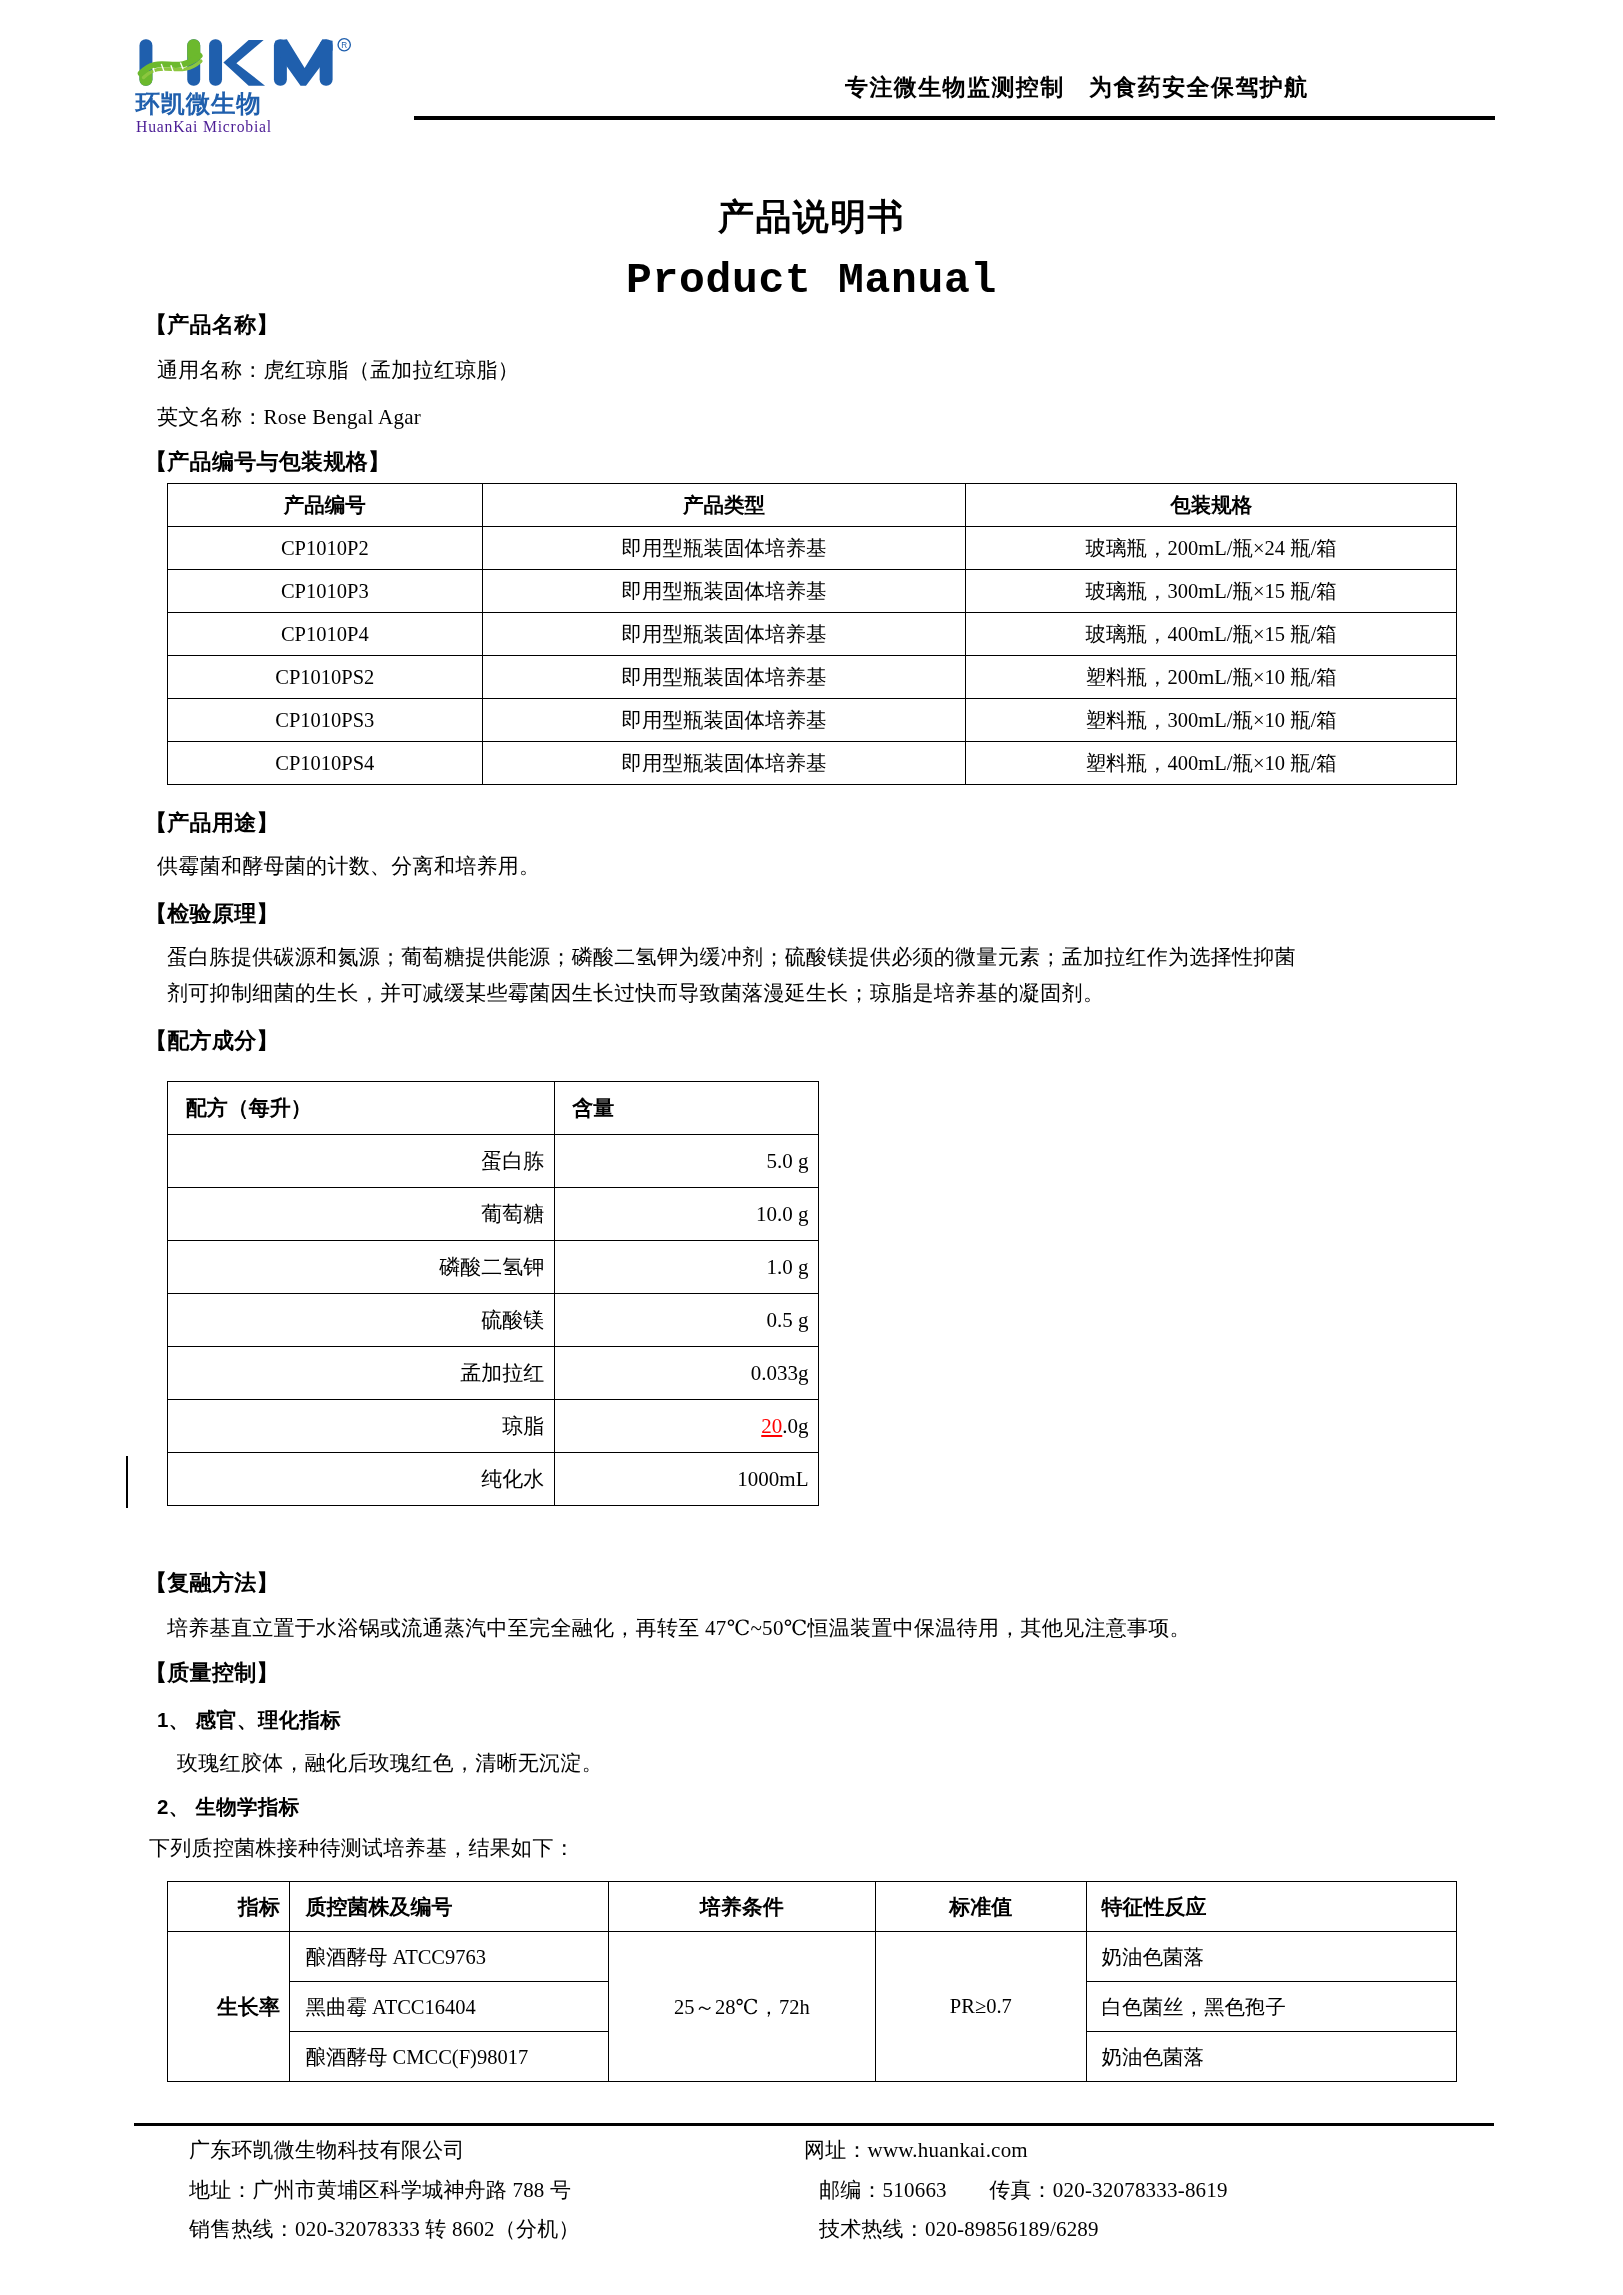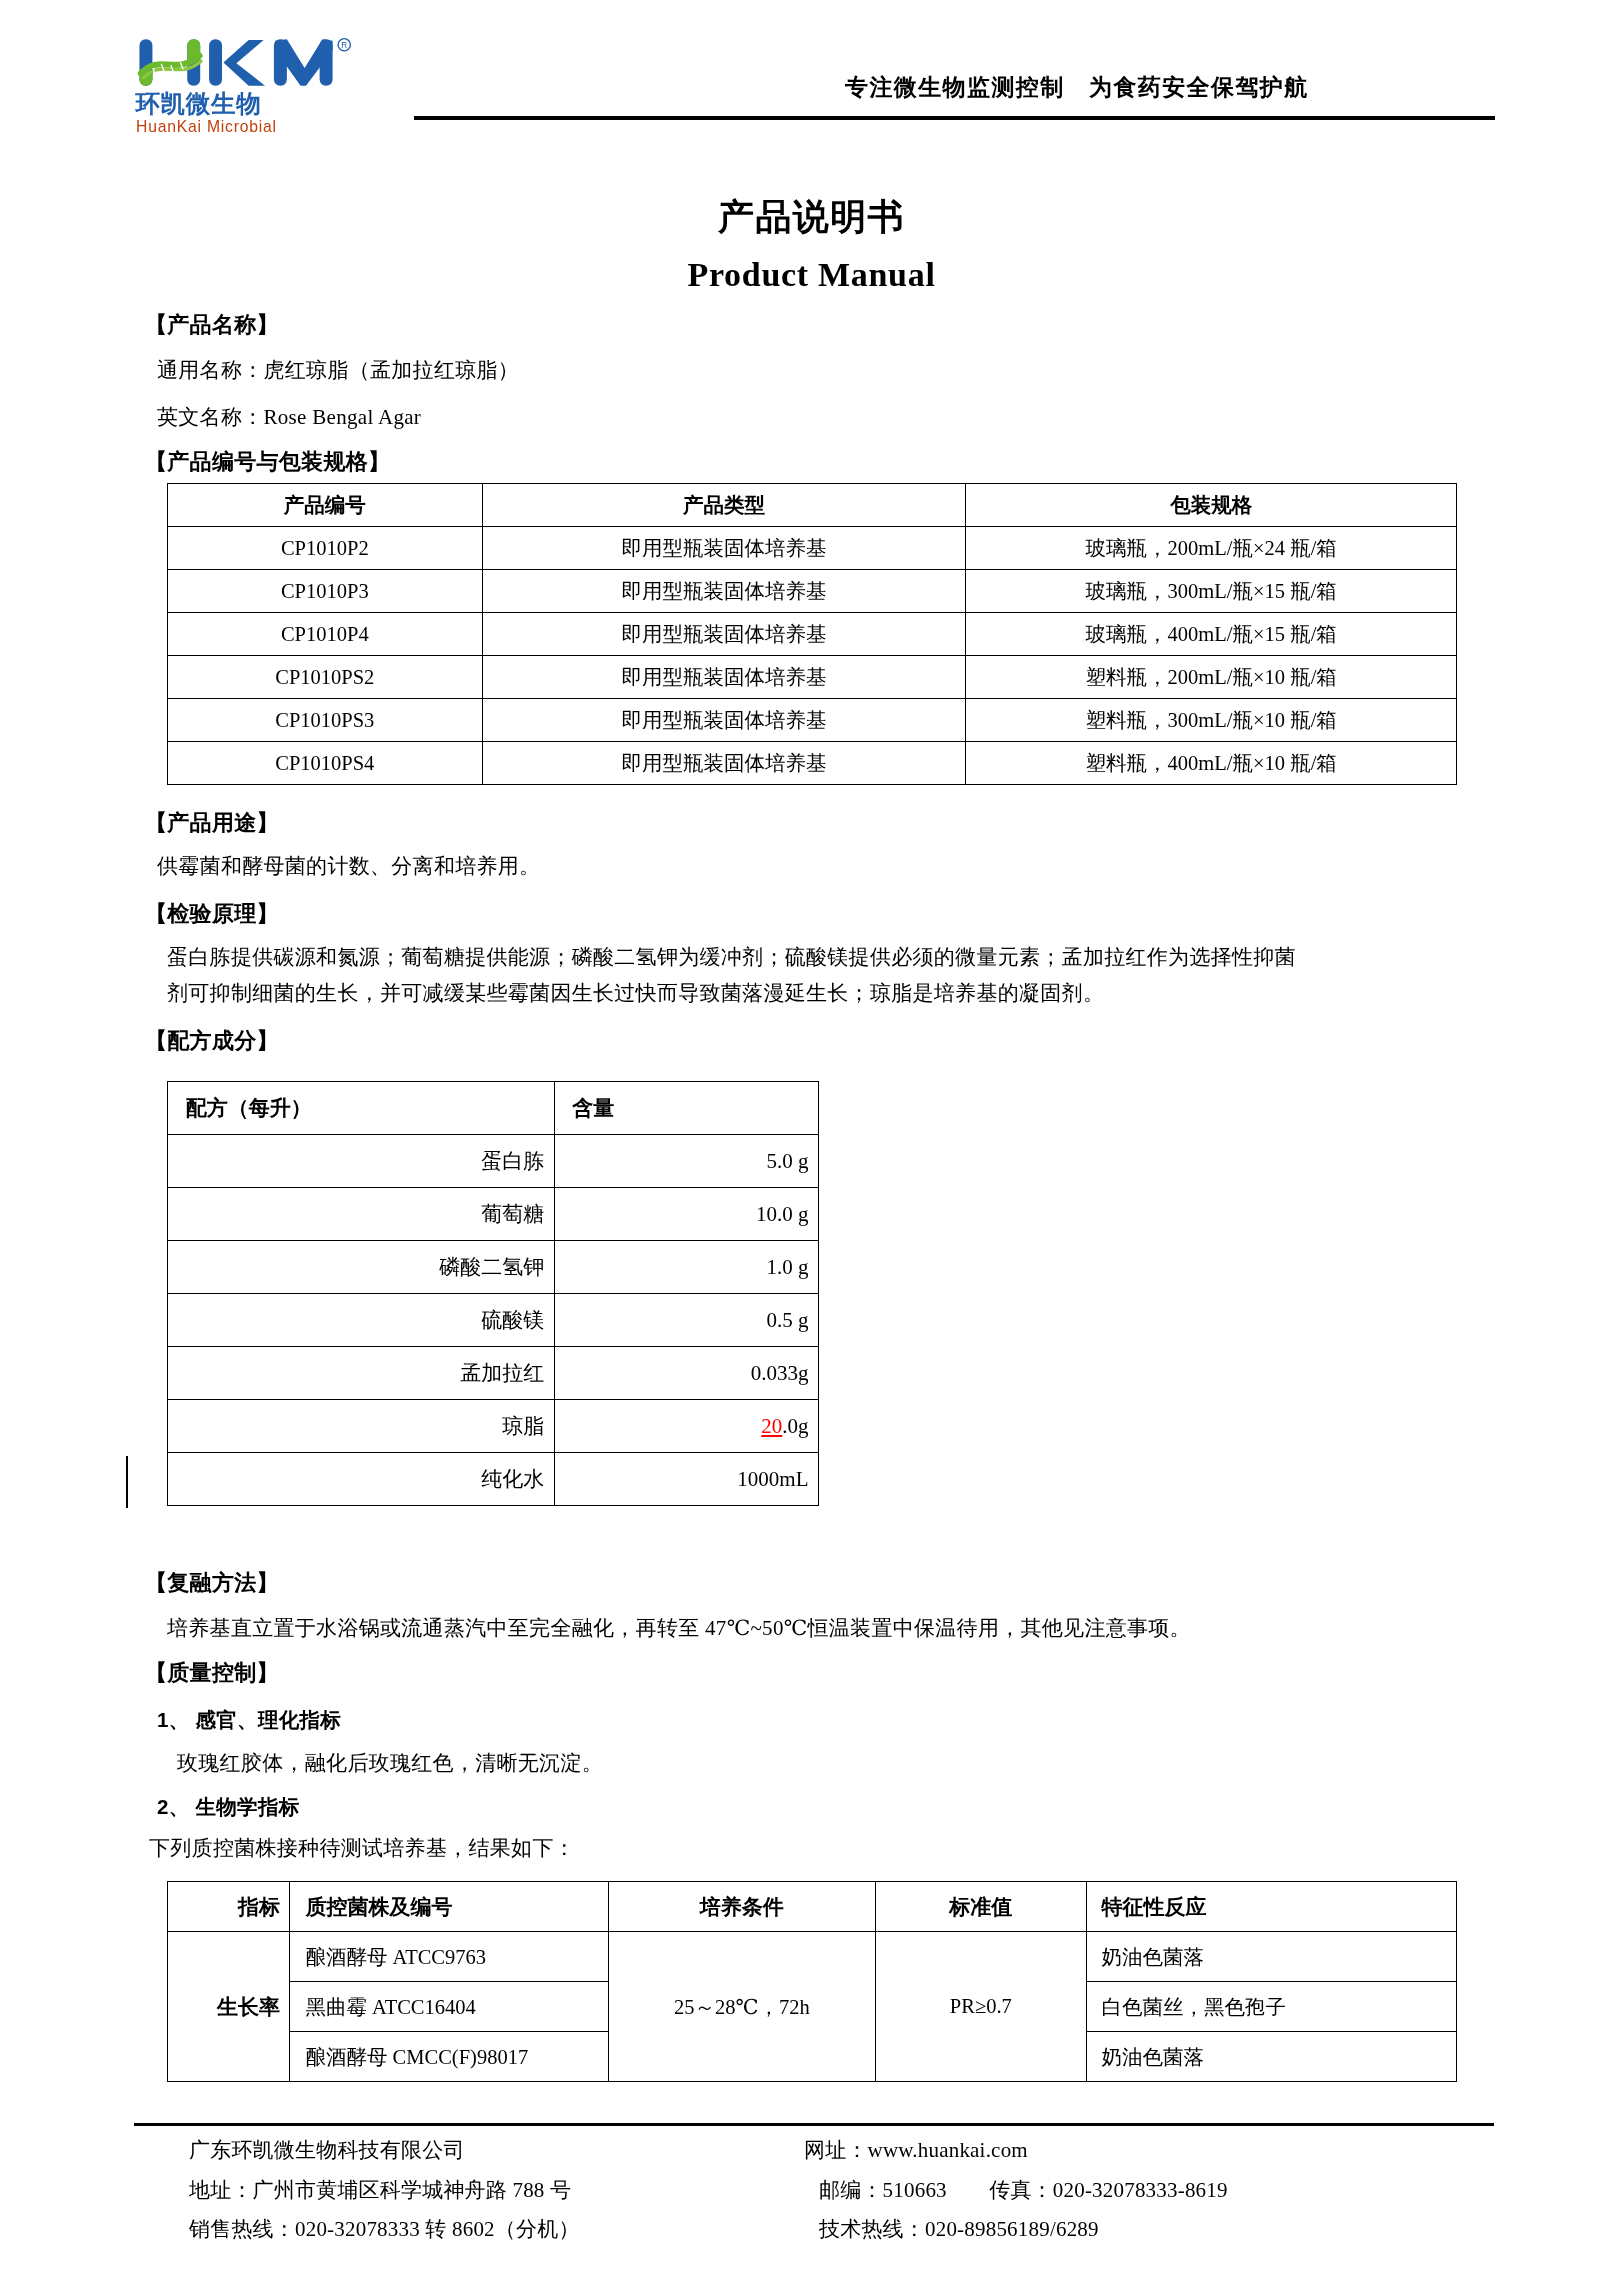--- a/index.html
+++ b/index.html
@@ -50,24 +50,24 @@
     font-weight: bold;
     font-size: 24.5px;
     letter-spacing: 0.7px;
     color: #1F5FAD;
     white-space: nowrap;
   }
   .logo-en {
     position: absolute;
     left: 2px;
     top: 83px;
-    font-family: Liberation Sans, sans-serif;
+    font-family: Liberation Serif, serif;
     font-size: 15.7px;
     letter-spacing: 0.8px;
-    color: #c2410c;
+    color: #4c1d95;
     white-space: nowrap;
   }
   .slogan {
     position: absolute;
     left: 845px;
     top: 72px;
     font-family: "Liberation Sans", "DejaVu Sans", sans-serif;
     font-weight: bold;
     font-size: 23px;
     letter-spacing: 1.4px;
@@ -91,23 +91,23 @@
     font-family: "Liberation Sans", "DejaVu Sans", sans-serif;
     font-weight: bold;
     font-size: 36px;
     letter-spacing: 1.4px;
   }
   .title-en {
     position: absolute;
     left: 0; top: 256px;
     width: 1623px;
     text-align: center;
-    font-family: Liberation Serif, serif;
-    font-weight: bold;
-    font-size: 34px;
+    font-family: Liberation Mono, monospace;
+    font-weight: bold;
+    font-size: 43px;
     letter-spacing: 0.7px;
   }
 
   
   .sec-head {
     position: absolute;
     left: 145px;
     font-family: "Liberation Sans", "DejaVu Sans", sans-serif;
     font-weight: bold;
     font-size: 22px;

